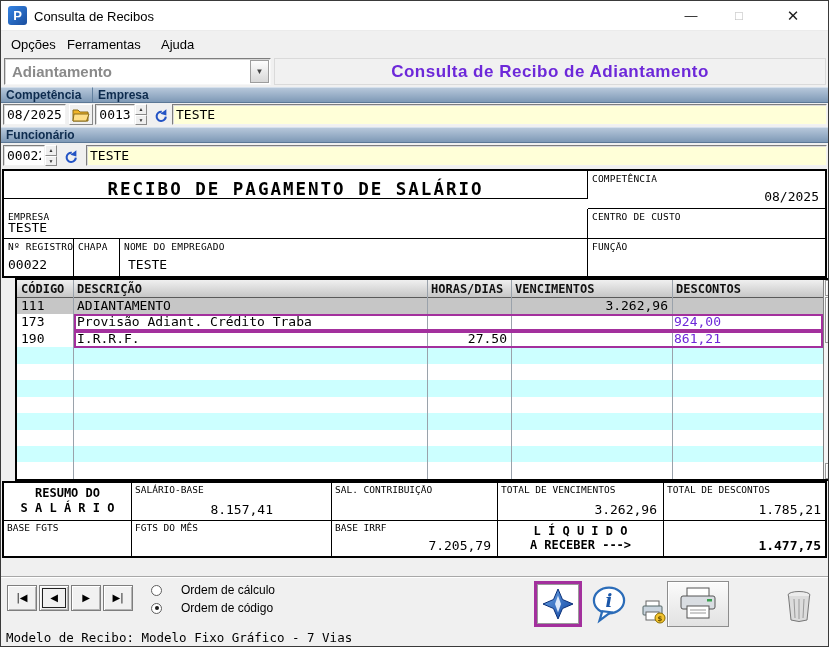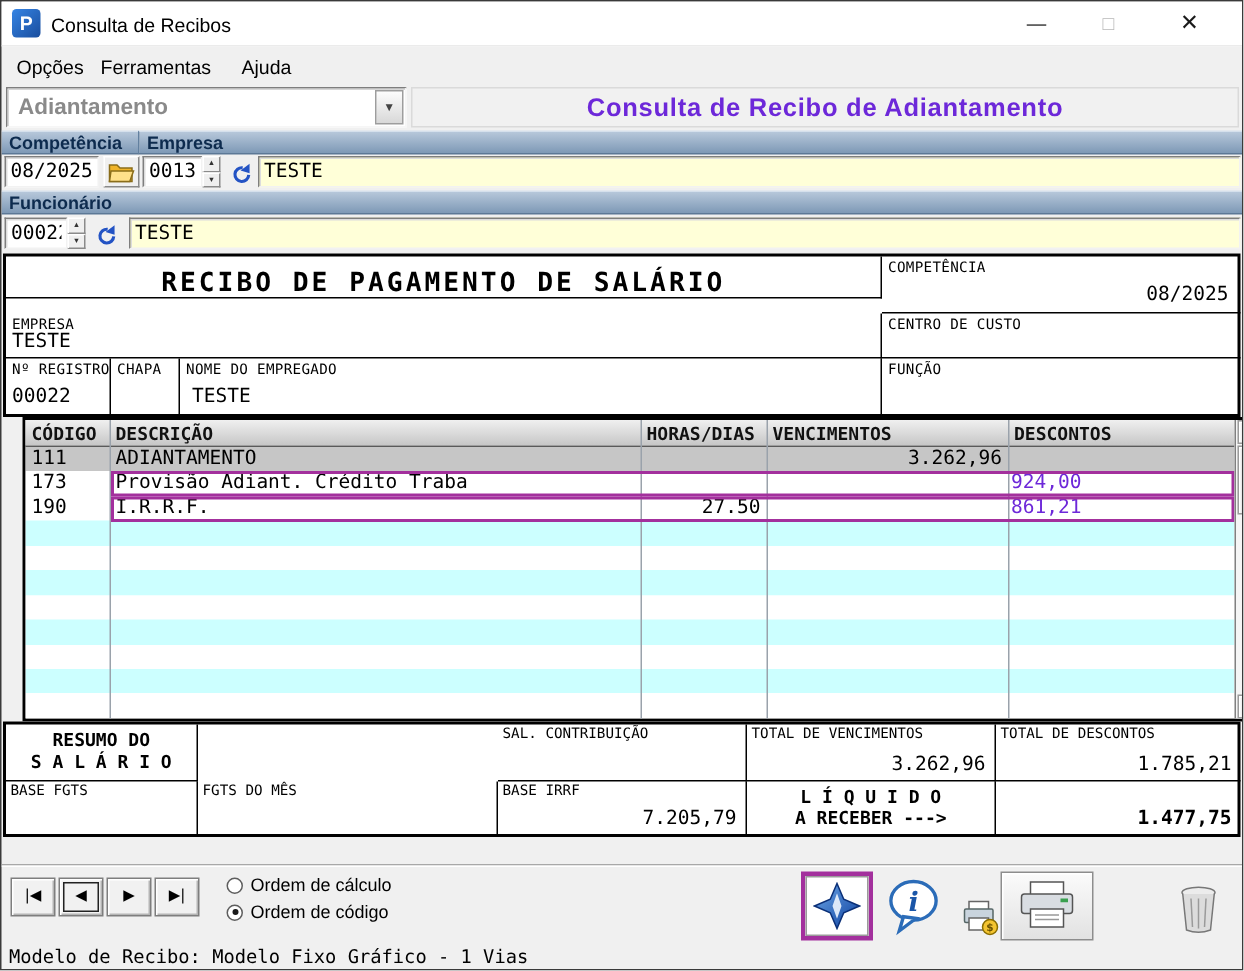--- a/index.html
+++ b/index.html
@@ -71,21 +71,21 @@
   .sum-cell.nbr{border-right:none}
   .slabel{position:absolute;left:3px;top:1px;font-size:9.5px;white-space:pre}
   .sval{position:absolute;right:6px;bottom:3px;font-size:13px;white-space:pre}
   .sval.bold{font-weight:bold}
   .center2{padding-top:3px;text-align:center;font-weight:bold;font-size:12px;line-height:15px}
 
   
   .groove{left:0;top:575px;width:827px;height:2px;border-top:1px solid #a8a8a8;border-bottom:1px solid #fff}
   .navbtn{position:absolute;top:584px;width:30px;height:26px;background:#f1f1f1;border:1px solid #7e7e7e;box-shadow:inset 1px 1px 0 #fff,inset -1px -1px 0 #b5b5b5;text-align:center;line-height:24px;font-size:10px;color:#000;font-family:"DejaVu Sans",sans-serif}
   .navbtn.focused{outline:1px solid #222;outline-offset:-4px}
-  .radio-row{display:flex;align-items:center;gap:5px}
+  .radio-row{display:flex;align-items:center;gap:19px}
   .radio-circle{width:11px;height:11px;border-radius:50%;border:1px solid #5e5e5e;background:#fff;position:relative;flex:0 0 auto}
   .radio-circle.checked::after{content:"";position:absolute;left:2.5px;top:2.5px;width:4px;height:4px;border-radius:50%;background:#1a1a1a}
   .radio-label{font-size:12px}
   .iconbtn{display:flex;align-items:center;justify-content:center}
   .annot-box{border:3px solid #a3309d}
   .big-btn{background:linear-gradient(#fbfbfb,#e2e2e2);border:1px solid #8d8d8d;box-shadow:inset 1px 1px 0 #fff}
   .status{left:5px;top:629px;font-size:12.5px;white-space:pre}
 </style>
 </head>
 <body>
@@ -242,20 +242,24 @@
       <div class="sb-btn" style="bottom:0">▼</div>
     </div>
   </div>
 
   <div class="abs summary mono">
     <div class="sum-cell r1" style="left:0;top:0;width:128px;height:38px">
       <div class="center2">
         <div>RESUMO DO</div>
         <div>S A L Á R I O</div>
       </div>
+    </div>
+    <div class="sum-cell r1" style="left:128px;top:0;width:200px;height:38px">
+      <span class="slabel">SALÁRIO-BASE</span>
+      <span class="sval" style="right:58px">8.157,41</span>
     </div>
     <div class="sum-cell r1" style="left:328px;top:0;width:166px;height:38px">
       <span class="slabel">SAL. CONTRIBUIÇÃO</span>
     </div>
     <div class="sum-cell r1" style="left:494px;top:0;width:166px;height:38px">
       <span class="slabel">TOTAL DE VENCIMENTOS</span>
       <span class="sval">3.262,96</span>
     </div>
     <div class="sum-cell r1 nbr" style="left:660px;top:0;width:163px;height:38px">
       <span class="slabel">TOTAL DE DESCONTOS</span>
@@ -345,15 +349,15 @@
   <button class="abs iconbtn" style="left:782px;top:586px;width:32px;height:38px;background:transparent;border:none">
     <svg width="30" height="34" viewBox="0 0 30 34">
       <ellipse cx="15" cy="6" rx="11" ry="3.5" fill="#ececec" stroke="#777"></ellipse>
       <path d="M4.5 7 L7 31 Q15 34 23 31 L25.5 7" fill="#dcdcdc" stroke="#777"></path>
       <line x1="10" y1="10" x2="11" y2="29" stroke="#9a9a9a"></line>
       <line x1="15" y1="10" x2="15" y2="30" stroke="#9a9a9a"></line>
       <line x1="20" y1="10" x2="19" y2="29" stroke="#9a9a9a"></line>
     </svg>
   </button>
 
-  <div class="abs status mono">Modelo de Recibo: Modelo Fixo Gráfico - 1 Vias</div>
+  <div class="abs status mono">Modelo de Recibo: Modelo Fixo Gráfico - 7 Vias</div>
 
 </div>
 
 </body></html>

